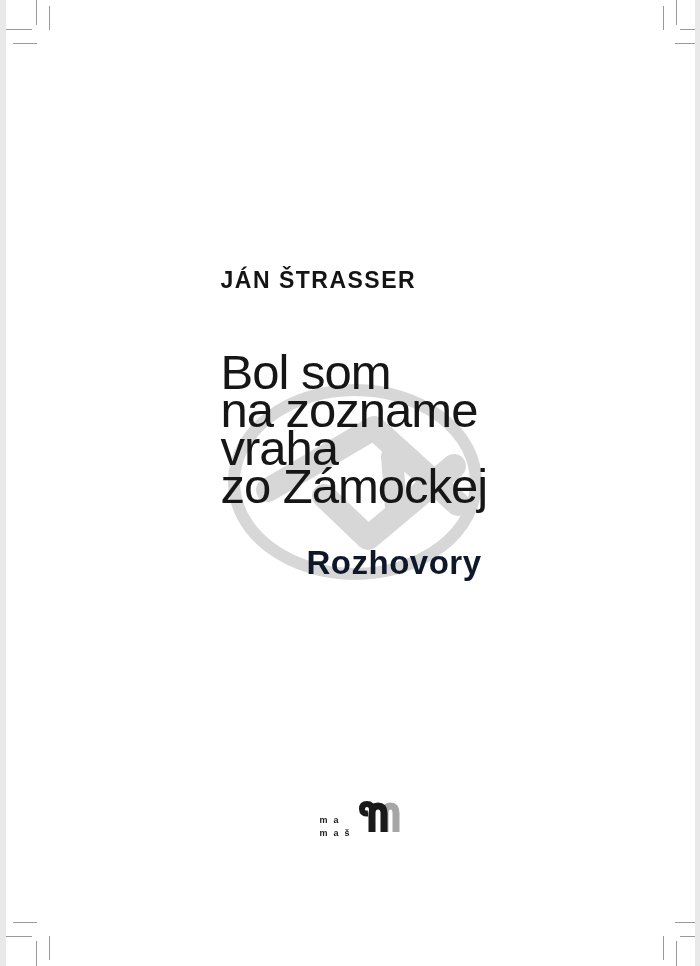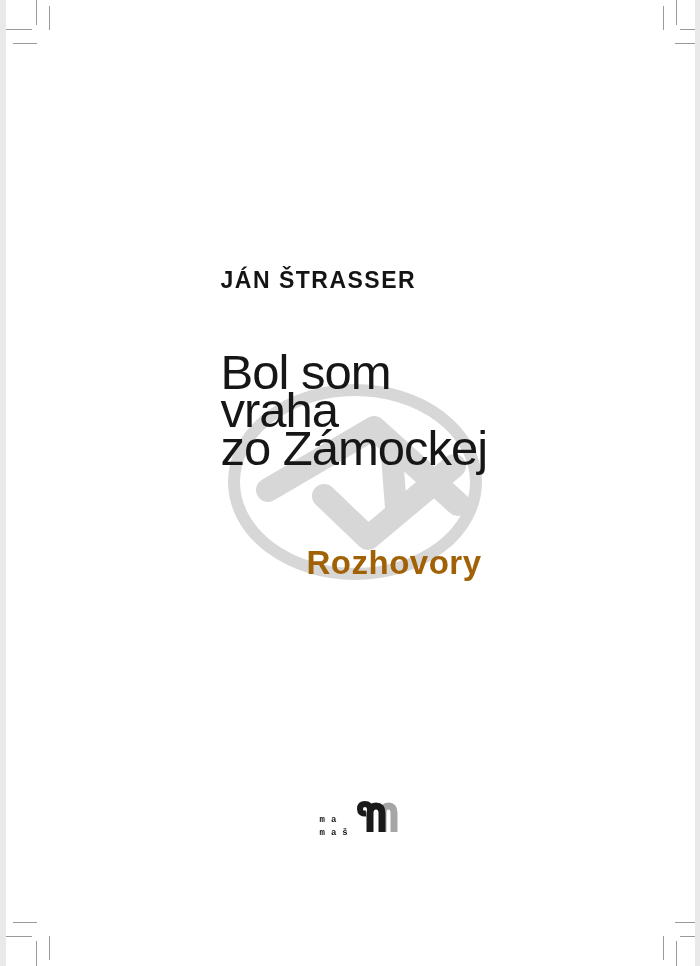--- a/index.html
+++ b/index.html
@@ -29,37 +29,37 @@
   .title{
     position:absolute;left:215px;top:353px;
     font-size:49px;font-weight:400;color:#161616;
     letter-spacing:-1px;line-height:38px;
   }
   .title .line{display:block;white-space:nowrap;}
 
   
   .subtitle{
     position:absolute;right:213px;top:547px;
-    font-size:33px;font-weight:700;color:#a16207;
+    font-size:33px;font-weight:700;color:#0f172a;
     letter-spacing:0.5px;line-height:31.5px;text-align:center;
   }
   .subtitle .line{display:block;white-space:nowrap;}
 
   
   .publisher{
     position:absolute;left:314px;top:800px;
     display:flex;align-items:flex-end;
   }
   .publisher .names{
     display:flex;flex-direction:column;align-items:flex-start;
     margin-right:2px;margin-bottom:-7px;
   }
   .publisher .names .pname{
     font-size:9px;font-weight:700;color:#1a1a1a;
-    letter-spacing:6px;line-height:13px;white-space:nowrap;font-family:Liberation Mono, monospace;
+    letter-spacing:6px;line-height:13px;white-space:nowrap;
   }
   .publisher .mark{display:block;}
 </style>
 </head>
 <body>
 
 <div class="page">
 
   <div class="crop v" style="left:30px;top:0;height:25px"></div>
   <div class="crop v" style="left:43px;top:6px;height:24px"></div>
@@ -87,20 +87,21 @@
       <path d="M 52,118 L 158,56 L 242,132" stroke-width="24"></path>
       <path d="M 108,124 L 152,166 L 238,94" stroke-width="24"></path>
       <path d="M 176,84 L 180,136" stroke-width="22"></path>
     </g>
   </svg>
 
   <div class="author">JÁN ŠTRASSER</div>
 
   <div class="title">
     <span class="line">Bol som</span>
+    <span class="line">na zozname</span>
     <span class="line">vraha</span>
     <span class="line">zo Zámockej</span>
   </div>
 
   <div class="subtitle">
     <span class="line">Rozhovory</span>
   </div>
 
   <div class="publisher">
     <div class="names">

